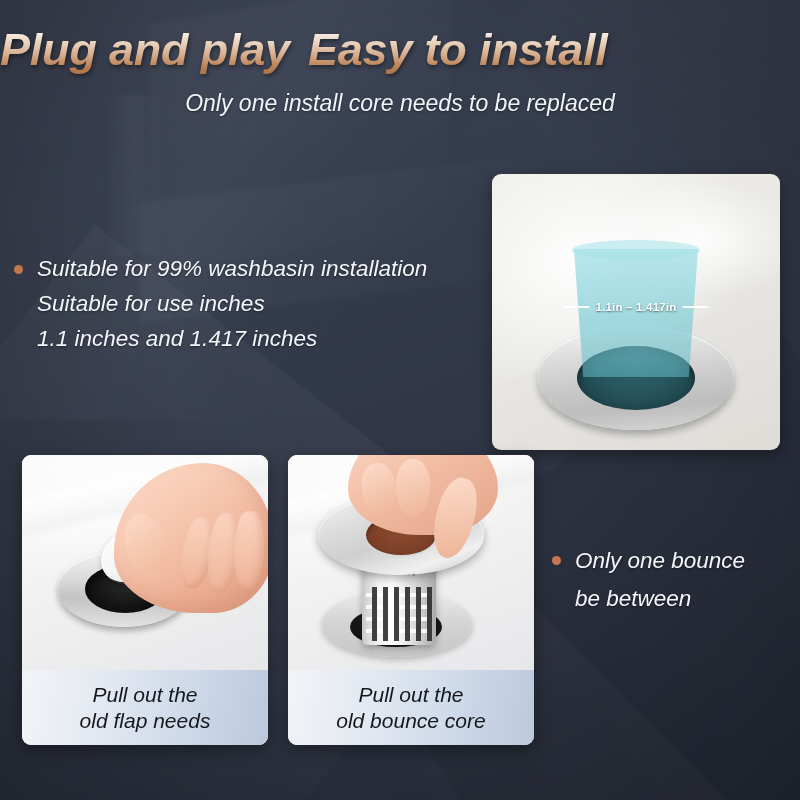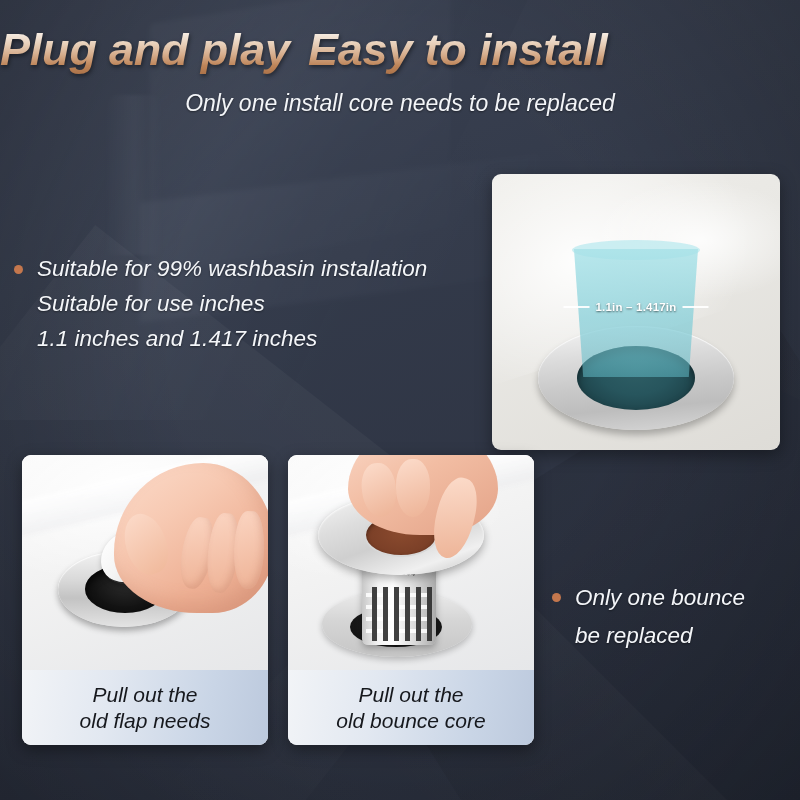--- a/index.html
+++ b/index.html
@@ -150,21 +150,20 @@
     line-height: 1.55;
     text-shadow: 0 1px 2px rgba(0,0,0,0.42);
     white-space: nowrap;
   }
 
   
   .bullet-block-right {
     position: absolute;
     left: 552px; top: 542px;
     width: 248px;
-    margin-top: 37px;
   }
   .bullet-block-right .bullet-lines {
     font-size: 22.5px;
     line-height: 1.68;
   }
   .bullet-block-right .dot { margin-top: 14px; }
 
   
   .photo-card {
     position: absolute;
@@ -520,18 +519,18 @@
       <span>Pull out the</span>
       <span>old bounce core</span>
     </div>
   </div>
 
   <div class="bullet-block-right">
     <div class="bullet-row">
       <div class="dot"></div>
       <div class="bullet-lines">
         <div>Only one bounce</div>
-        <div>be replaced</div>
+        <div>be between</div>
       </div>
     </div>
   </div>
 
 </div>
 
 </body></html>

